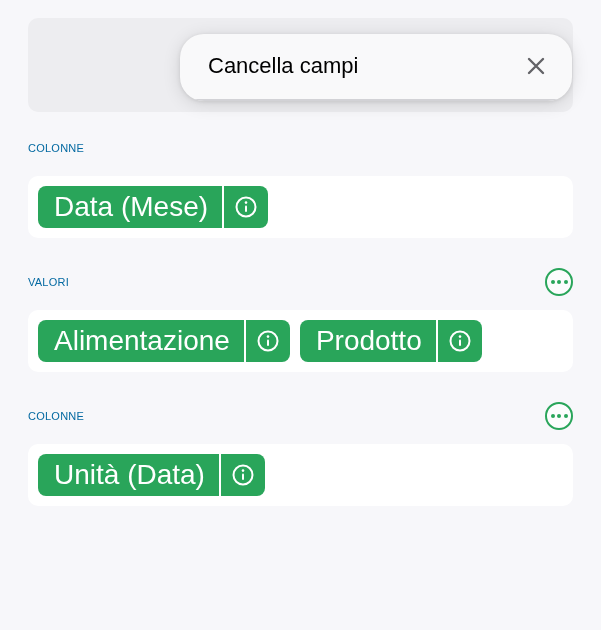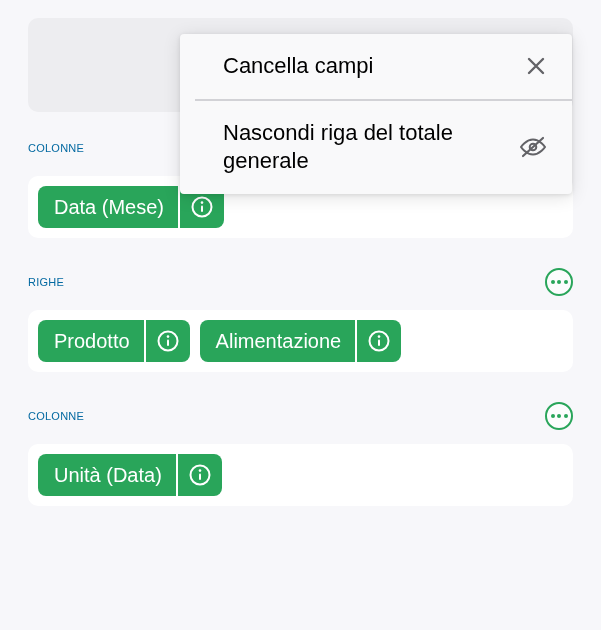--- a/index.html
+++ b/index.html
@@ -62,21 +62,21 @@
       flex-wrap: wrap;
       gap: 10px;
       margin-bottom: 30px;
     }
     .chip {
       display: flex;
       align-items: stretch;
       background: #29a55a;
       border-radius: 8px;
       color: #fff;
-      font-size: 20px;
+      font-size: 28px;
       font-weight: 400;
       cursor: pointer;
       height: 42px;
     }
     .chip-label {
       padding: 8px 14px 8px 16px;
       display: flex;
       align-items: center;
     }
     .chip-divider {
@@ -90,25 +90,24 @@
       align-items: center;
       justify-content: center;
     }
     .chip-info svg { display: block; }
     .popover {
       position: absolute;
       top: 34px;
       left: 180px;
       width: 392px;
       background: #f9f9fa;
-      border-radius: 4px;
+      border-radius: 24px;
       box-shadow: 0 3px 18px rgba(0,0,0,0.12), 0 1px 4px rgba(0,0,0,0.10);
       z-index: 10;
       overflow: hidden;
-      padding-left: 15px;
     }
     .popover-item {
       display: flex;
       align-items: center;
       justify-content: space-between;
       padding: 18px 24px 18px 28px;
       font-size: 22px;
       color: #000;
       cursor: pointer;
     }
@@ -154,43 +153,43 @@
         <svg width="22" height="22" viewBox="0 0 22 22" fill="none">
           <circle cx="11" cy="11" r="9.5" stroke="#fff" stroke-width="2"></circle>
           <circle cx="11" cy="6.6" r="1.3" fill="#fff"></circle>
           <rect x="10" y="9.5" width="2" height="6.5" rx="1" fill="#fff"></rect>
         </svg>
       </span>
     </div>
   </div>
 
   <div class="section-header">
-    <div class="section-label">RIGHE</div>
+    <div class="section-label">VALORI</div>
     <div class="more-button">
       <span class="more-button-dots">
           <span></span>
           <span></span>
           <span></span>
         </span>
     </div>
   </div>
   <div class="chips-container">
     <div class="chip">
+      <span class="chip-label">Alimentazione</span>
+      <span class="chip-divider"></span>
+      <span class="chip-info">
+        <svg width="22" height="22" viewBox="0 0 22 22" fill="none">
+          <circle cx="11" cy="11" r="9.5" stroke="#fff" stroke-width="2"></circle>
+          <circle cx="11" cy="6.6" r="1.3" fill="#fff"></circle>
+          <rect x="10" y="9.5" width="2" height="6.5" rx="1" fill="#fff"></rect>
+        </svg>
+      </span>
+    </div>
+    <div class="chip">
       <span class="chip-label">Prodotto</span>
-      <span class="chip-divider"></span>
-      <span class="chip-info">
-        <svg width="22" height="22" viewBox="0 0 22 22" fill="none">
-          <circle cx="11" cy="11" r="9.5" stroke="#fff" stroke-width="2"></circle>
-          <circle cx="11" cy="6.6" r="1.3" fill="#fff"></circle>
-          <rect x="10" y="9.5" width="2" height="6.5" rx="1" fill="#fff"></rect>
-        </svg>
-      </span>
-    </div>
-    <div class="chip">
-      <span class="chip-label">Alimentazione</span>
       <span class="chip-divider"></span>
       <span class="chip-info">
         <svg width="22" height="22" viewBox="0 0 22 22" fill="none">
           <circle cx="11" cy="11" r="9.5" stroke="#fff" stroke-width="2"></circle>
           <circle cx="11" cy="6.6" r="1.3" fill="#fff"></circle>
           <rect x="10" y="9.5" width="2" height="6.5" rx="1" fill="#fff"></rect>
         </svg>
       </span>
     </div>
   </div>
@@ -225,23 +224,13 @@
   <div class="popover-item">
     <div class="popover-item-label">Cancella campi</div>
     <div class="popover-icon">
       <svg width="24" height="24" viewBox="0 0 24 24">
         <path d="M5 5 L19 19 M19 5 L5 19" stroke="#636367" stroke-width="2.4" stroke-linecap="round"></path>
       </svg>
     </div>
   </div>
   <div class="popover-divider"></div>
   <div class="popover-divider"></div>
-  <div class="popover-item">
-    <div class="popover-item-label">Nascondi riga del totale generale</div>
-    <div class="popover-icon">
-      <svg width="30" height="22" viewBox="0 0 30 22">
-        <path d="M3 11 C3 11 8 3.5 15 3.5 C22 3.5 27 11 27 11 C27 11 22 18.5 15 18.5 C8 18.5 3 11 3 11 Z" stroke="#636367" stroke-width="2" fill="none"></path>
-        <circle cx="15" cy="11" r="3.3" stroke="#636367" stroke-width="2" fill="none"></circle>
-        <line x1="5" y1="20" x2="25" y2="2" stroke="#636367" stroke-width="2.2" stroke-linecap="round"></line>
-      </svg>
-    </div>
-  </div>
 </div>
 
 </body></html>

